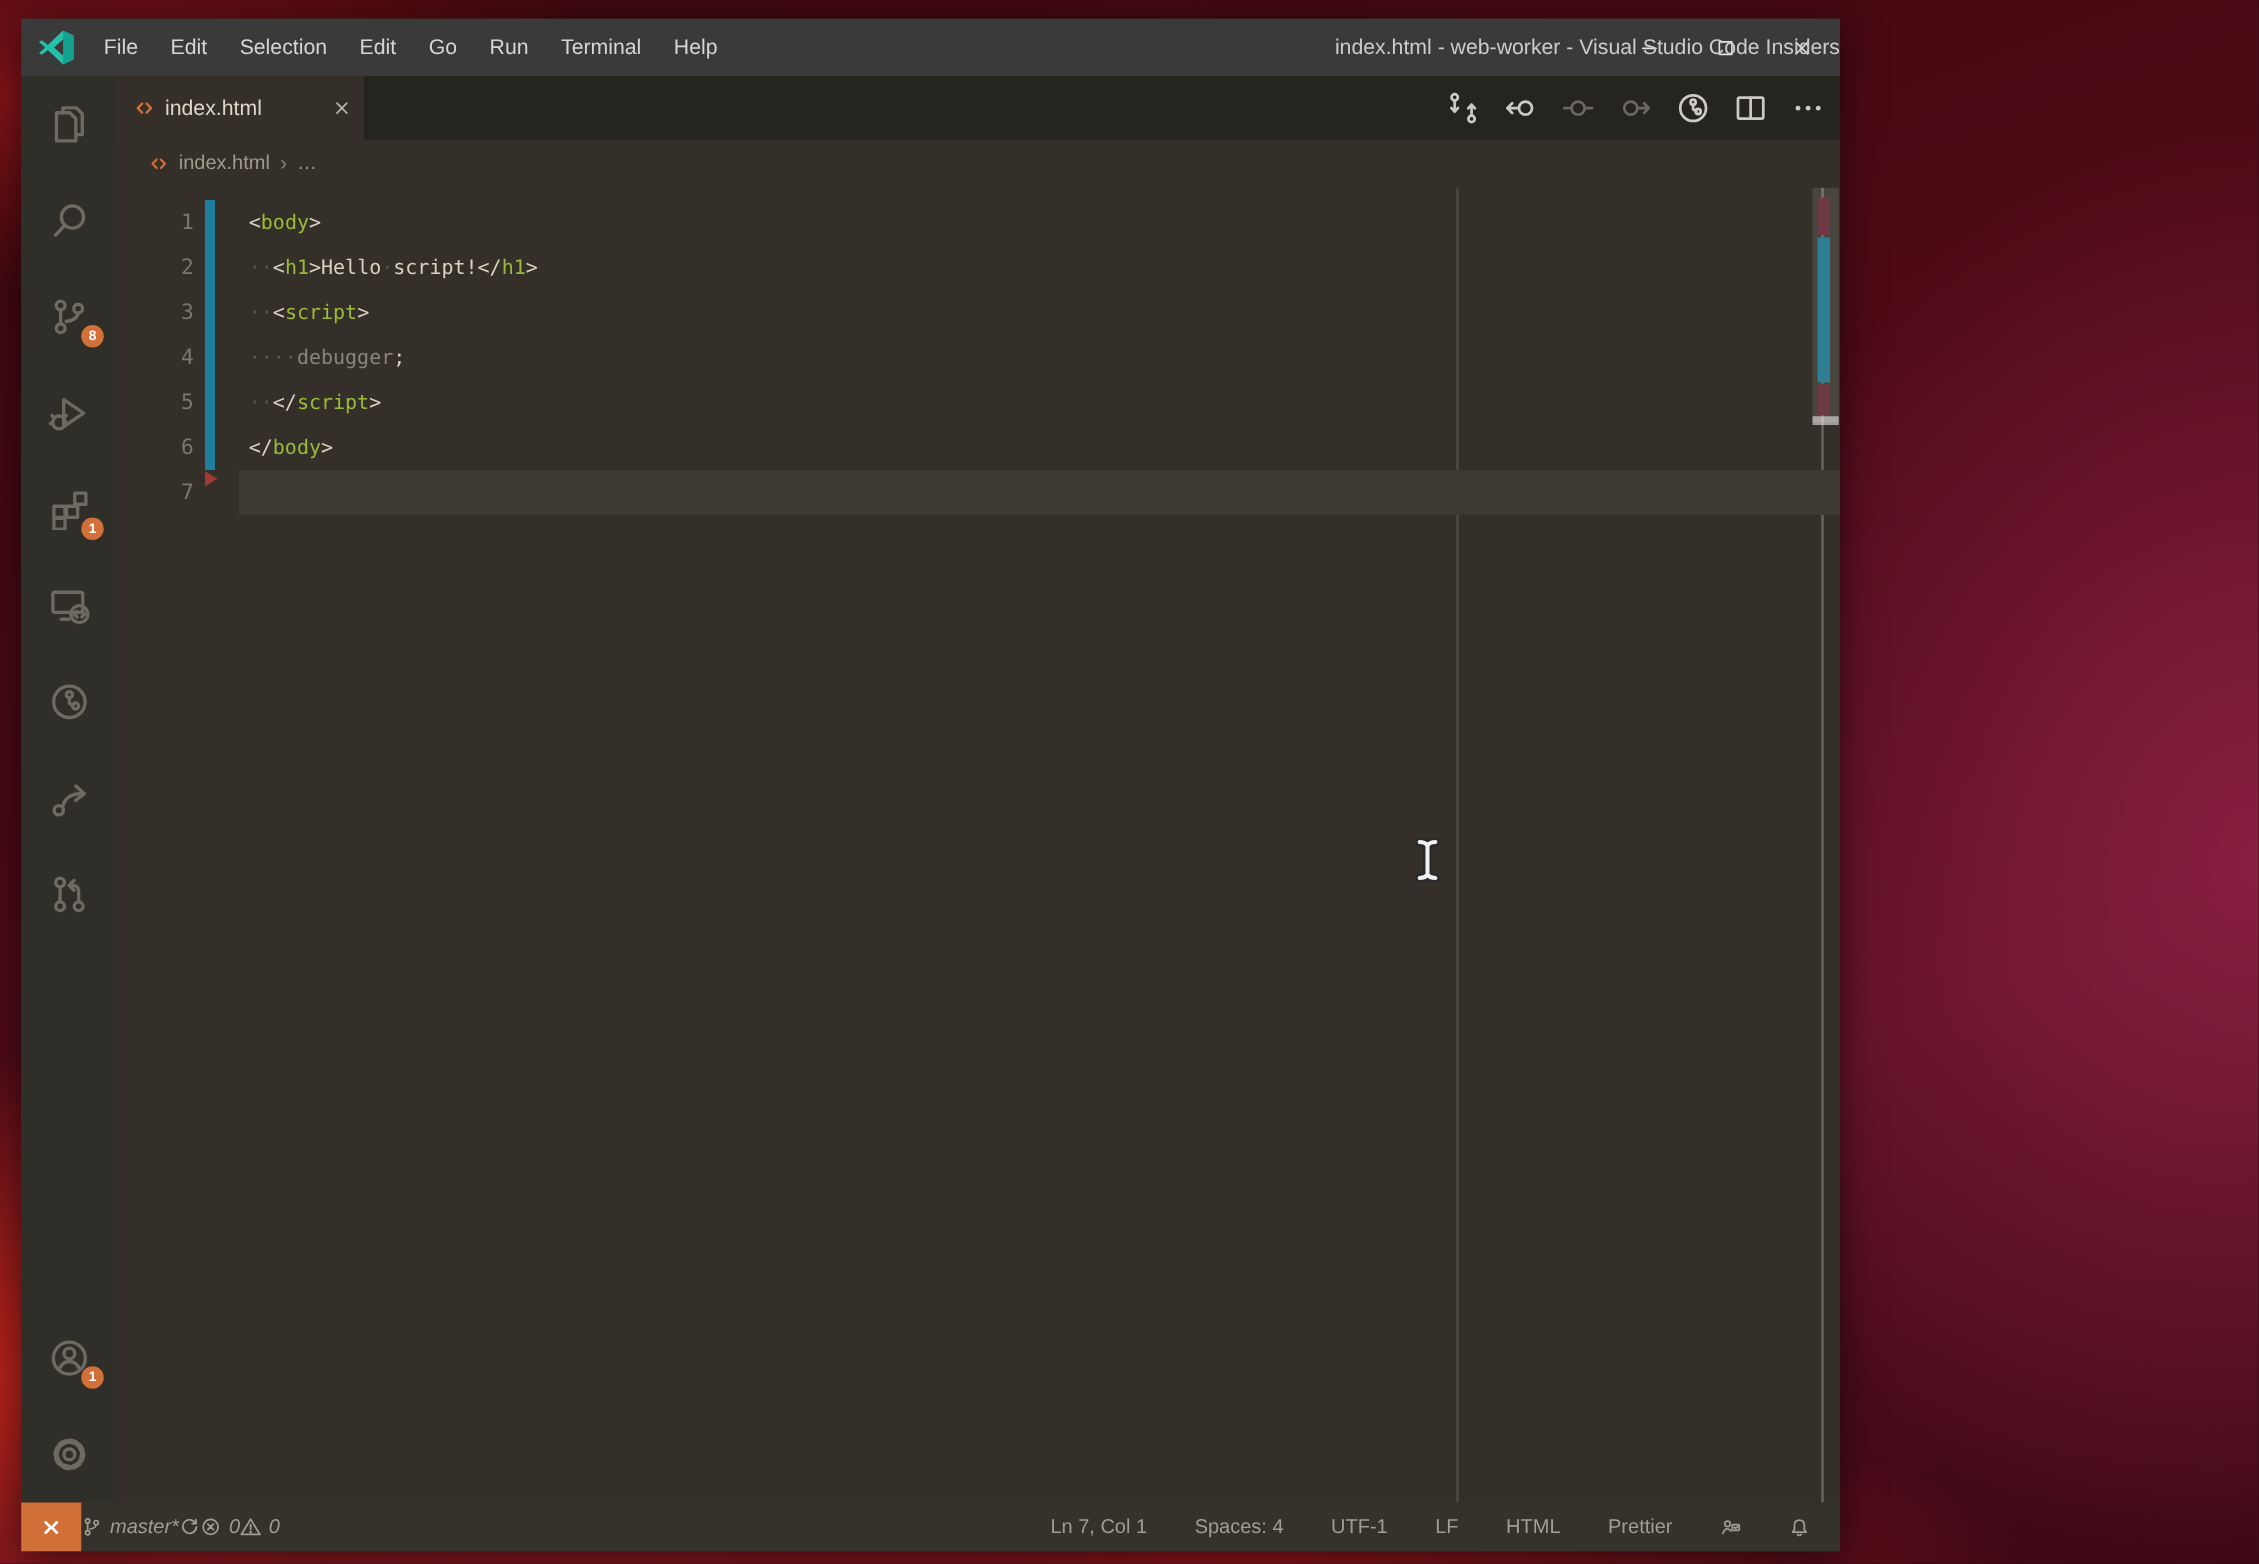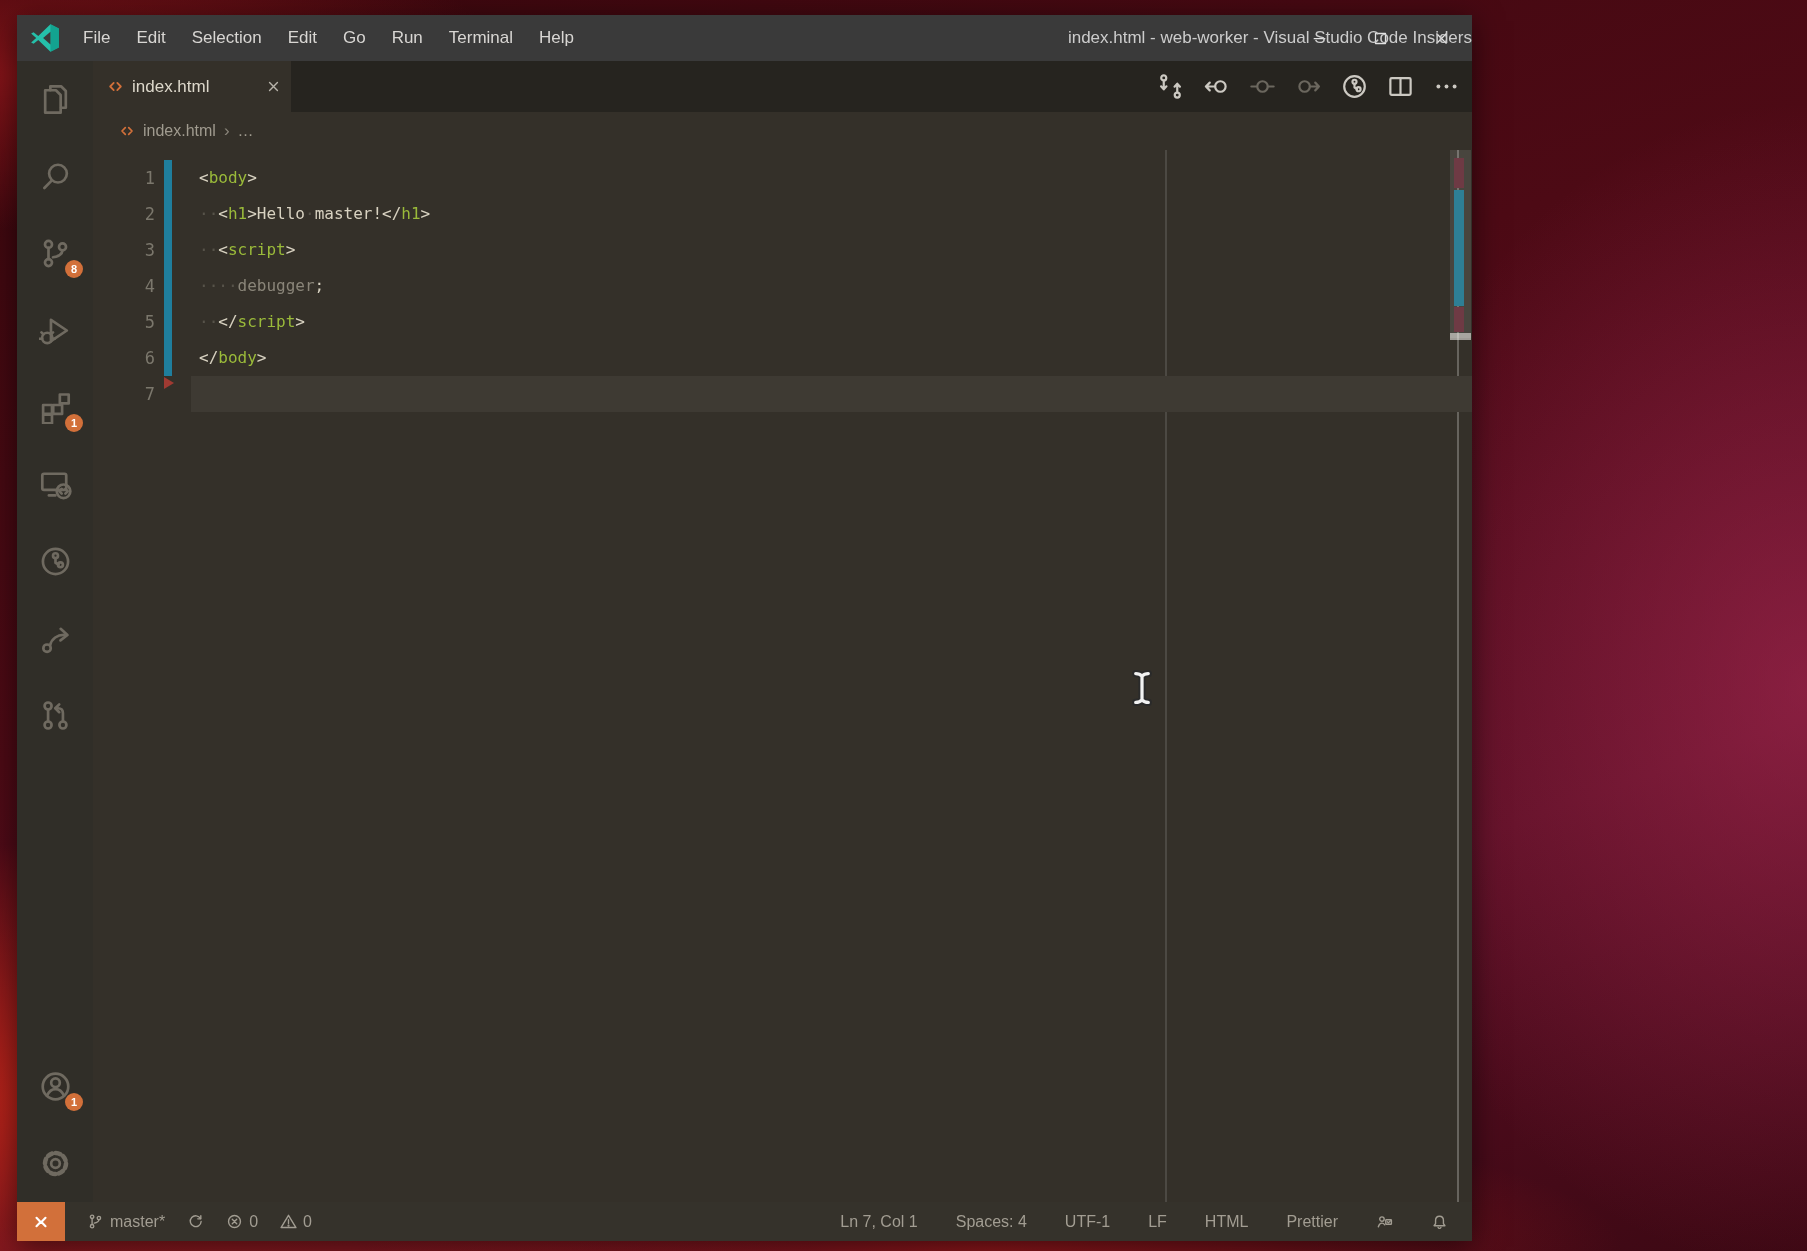--- a/index.html
+++ b/index.html
@@ -63,21 +63,21 @@
   .sb-track-line{position:absolute;right:13px;top:0;bottom:0;width:2px;background:rgba(255,255,255,.25);}
   .sb-slider{position:absolute;right:1px;top:0;width:21px;height:188px;background:rgba(255,255,255,.10);}
   .sb-slider-edge{position:absolute;right:1px;top:183px;width:21px;height:7px;background:rgba(248,246,240,.55);}
   .ov-marker{position:absolute;right:8px;width:10px;}
   .ov-a{top:8px;height:30px;background:#6e3a44;}
   .ov-b{top:40px;height:116px;background:#2e7f95;}
   .ov-c{top:157px;height:25px;background:#6e3a44;}
   .mousecur{position:absolute;left:1038px;top:520px;}
   
   .statusbar{height:39px;background:#35322b;display:flex;align-items:center;flex:0 0 auto;font-size:16px;color:#a29d92;}
-  .sb-left{display:flex;align-items:center;gap:22px;height:100%;}
+  .sb-left{display:flex;align-items:center;height:100%;font-style:italic;}
   .sb-right{margin-left:auto;display:flex;align-items:center;gap:38px;padding-right:24px;height:100%;}
   .sb-item{display:flex;align-items:center;gap:6px;height:100%;}
   .sb-item .icon{display:flex;}
   .sb-item .icon svg{width:17px;height:17px;}
   .sb-item.remote{width:48px;background:#d2703a;color:#fff;justify-content:center;gap:0;}
   .sb-item.remote .icon svg{width:18px;height:18px;}
   .icon{display:flex;align-items:center;justify-content:center;}
 </style>
 </head>
 <body>
@@ -355,21 +355,21 @@
             </svg>
           </div>
         <div class="line" style="top: 10px;">
               <div class="lnum">1</div>
               <div class="modbar"></div>
               <div class="ltext"><span class="tok-p">&lt;</span><span class="tok-tag">body</span><span class="tok-p">&gt;</span></div>
             </div>
             <div class="line" style="top: 46px;">
               <div class="lnum">2</div>
               <div class="modbar"></div>
-              <div class="ltext"><span class="tok-ws">··</span><span class="tok-p">&lt;</span><span class="tok-tag">h1</span><span class="tok-p">&gt;</span><span class="tok-txt">Hello</span><span class="tok-ws">·</span><span class="tok-txt">master!</span><span class="tok-p">&lt;/</span><span class="tok-tag">h1</span><span class="tok-p">&gt;</span></div>
+              <div class="ltext"><span class="tok-ws">··</span><span class="tok-p">&lt;</span><span class="tok-tag">h1</span><span class="tok-p">&gt;</span><span class="tok-txt">Hello</span><span class="tok-ws">·</span><span class="tok-txt">script!</span><span class="tok-p">&lt;/</span><span class="tok-tag">h1</span><span class="tok-p">&gt;</span></div>
             </div>
             <div class="line" style="top: 82px;">
               <div class="lnum">3</div>
               <div class="modbar"></div>
               <div class="ltext"><span class="tok-ws">··</span><span class="tok-p">&lt;</span><span class="tok-tag">script</span><span class="tok-p">&gt;</span></div>
             </div>
             <div class="line" style="top: 118px;">
               <div class="lnum">4</div>
               <div class="modbar"></div>
               <div class="ltext"><span class="tok-ws">····</span><span class="tok-kw">debugger</span><span class="tok-p">;</span></div>

